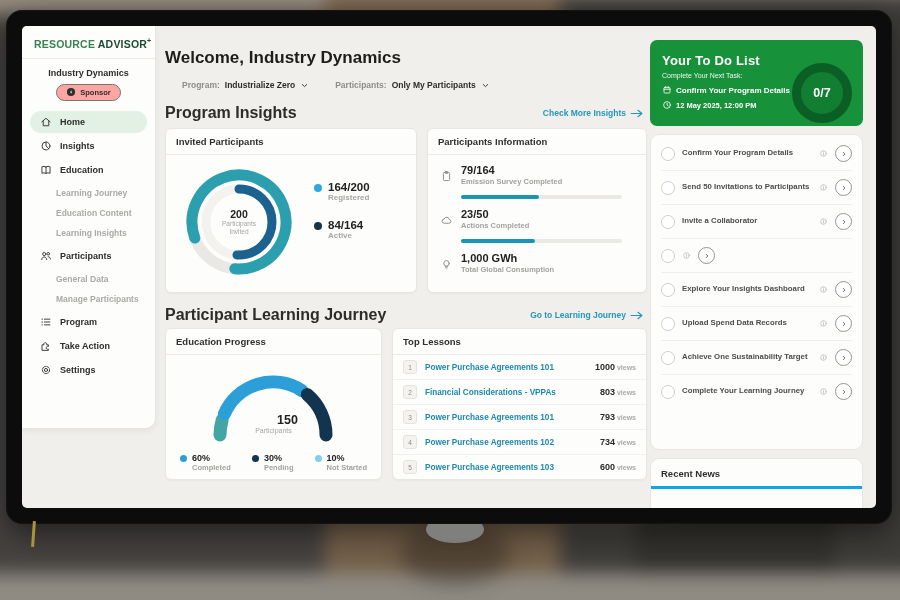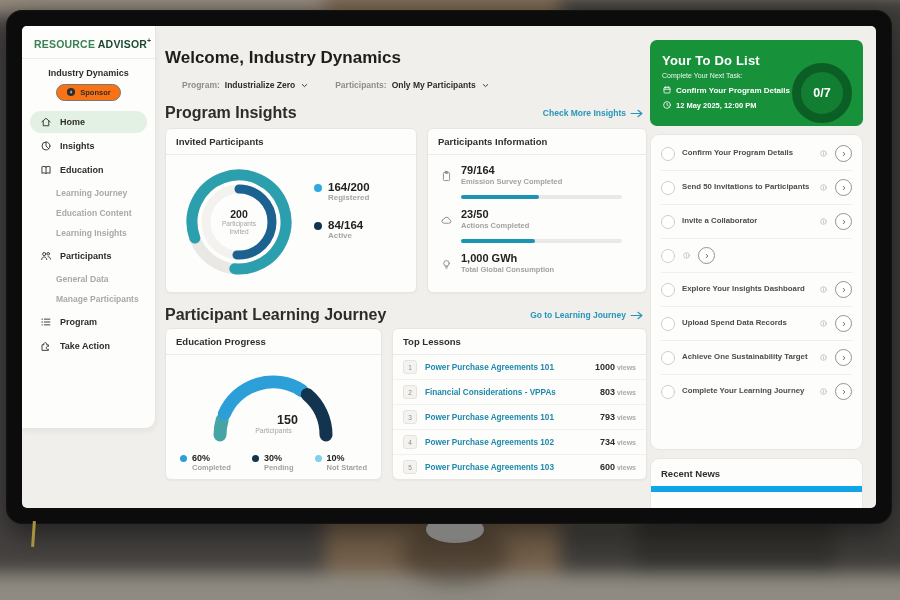--- a/index.html
+++ b/index.html
@@ -17,21 +17,21 @@
        box-shadow:0 10px 30px rgba(0,0,0,.5), inset 0 0 2px #2a2a2a;z-index:2;}
   .screen{position:absolute;left:16px;top:16px;width:854px;height:482px;background:#f0efec;border-radius:5px;overflow:hidden;}
   .plant-stem{position:absolute;left:32px;top:521px;width:3px;height:26px;background:#a8943e;z-index:3;transform:rotate(4deg);}
   
   .sidebar{position:absolute;left:0;top:0;width:133px;height:402px;background:#fdfdfc;border-right:1px solid #e7e6e2;
        border-radius:0 0 10px 0;box-shadow:0 3px 6px rgba(0,0,0,.06);}
   .logo{padding:11px 0 8px 12px;border-bottom:1px solid #eceae7;font-size:10.5px;font-weight:800;letter-spacing:.2px;}
   .logo .p1{color:#3a8153;} .logo .p2{color:#1d4a33;} .logo sup{color:#1d4a33;font-size:7px;}
   .org{margin-top:9px;text-align:center;font-size:9px;font-weight:800;color:#2c2c2a;}
   .pill{margin:6px auto 0;width:max-content;display:flex;align-items:center;gap:4px;border:1px solid #77766f;
-       border-radius:10px;padding:2.5px 9px;font-size:7.5px;font-weight:800;color:#2c2c2a;background:#f97316;}
+       border-radius:10px;padding:2.5px 9px;font-size:7.5px;font-weight:800;color:#2c2c2a;background:#fca5a5;}
   .sp-ic{width:10px;height:10px;}
   .nav{margin-top:10px;}
   .nav-item{display:flex;align-items:center;gap:8px;padding:5px 10px;margin:2px 8px;font-size:9px;font-weight:800;
        color:#2d2d2b;border-radius:13px;cursor:pointer;}
   .nav-item.active{background:#e3f1e4;}
   .nav-sub{padding:5px 10px 5px 34px;font-size:8.5px;font-weight:700;color:#aaa9a5;cursor:pointer;}
   .ic{width:12px;height:12px;stroke:#3c3c3a;stroke-width:1.3;fill:none;stroke-linecap:round;stroke-linejoin:round;flex:none;}
   
   .main{position:absolute;left:143px;top:0;width:478px;height:482px;}
   .h1{position:absolute;top:22px;left:0;font-size:17px;font-weight:800;color:#1d1d1b;}
@@ -106,21 +106,21 @@
   .task:nth-last-child(2){border-bottom:none;}
   .cbox{width:12px;height:12px;border-radius:50%;border:1.4px solid #cfcecb;flex:none;cursor:pointer;background:#fff;}
   .t-label{flex:1;font-size:7.8px;font-weight:700;color:#4c4c4a;line-height:1.3;}
   .i-ic{width:9px;height:9px;stroke:#b3b2ae;stroke-width:1.2;fill:none;stroke-linecap:round;flex:none;}
   .chev-btn{width:15px;height:15px;border-radius:50%;border:1.4px solid #95948f;flex:none;display:flex;align-items:center;
        justify-content:center;cursor:pointer;background:#fff;}
   .cb-ic{width:8px;height:8px;stroke:#4c4c4a;stroke-width:1.6;fill:none;stroke-linecap:round;stroke-linejoin:round;}
   .collapse{display:flex;align-items:center;justify-content:center;gap:5px;padding:8px 0 4px;color:#2596b8;
        font-size:8.5px;font-weight:800;cursor:pointer;}
   .news-card{margin-top:8px;background:#fdfdfc;border:1px solid #e7e6e2;border-radius:9px 9px 0 0;height:60px;box-sizing:border-box;}
-  .news-h{padding:9px 10px 7px;font-size:9.5px;font-weight:800;color:#2f2f2d;border-bottom:6px solid #0ea5e9;}
+  .news-h{padding:9px 10px 7px;font-size:9.5px;font-weight:800;color:#2f2f2d;border-bottom:3px solid #0ea5e9;}
 </style>
 </head>
 <body>
 
 <div class="backdrop">
   <div class="bd" style="left:0;top:0;width:950px;height:45px;background:#968b7e;"></div>
   <div class="bd" style="left:0;top:40px;width:660px;height:610px;background:#454240;"></div>
   <div class="bd" style="left:350px;top:20px;width:240px;height:630px;background:#74604a;"></div>
   <div class="bd" style="left:585px;top:20px;width:365px;height:630px;background:#3f3d3a;"></div>
   <div class="bd" style="left:585px;top:240px;width:120px;height:310px;background:#5e594f;"></div>
@@ -188,20 +188,27 @@
               <circle cx="2.9" cy="8" r=".9" fill="#3c3c3a" stroke="none"></circle>
               <circle cx="2.9" cy="11.8" r=".9" fill="#3c3c3a" stroke="none"></circle>
             </svg>
         <span>Program</span>
       </div>
       <div class="nav-item">
         <svg class="ic" viewBox="0 0 16 16">
               <path d="M3.2 6.4h2.1a2 2 0 1 1 3.6 0h2.3v2.2a2 2 0 1 0 0 3.6v1.6H3.2z"></path>
             </svg>
         <span>Take Action</span>
+      </div>
+      <div class="nav-item">
+        <svg class="ic" viewBox="0 0 16 16">
+              <circle cx="8" cy="8" r="2.1"></circle>
+              <circle cx="8" cy="8" r="4.8" stroke-dasharray="2.5 1.5"></circle>
+            </svg>
+        <span>Settings</span>
       </div>
     </nav>
   </aside>
 
   <main class="main">
     <div class="h1">Welcome, Industry Dynamics</div>
 
     <div class="filters">
       <div class="filter">
         <span class="f-label">Program:</span>

